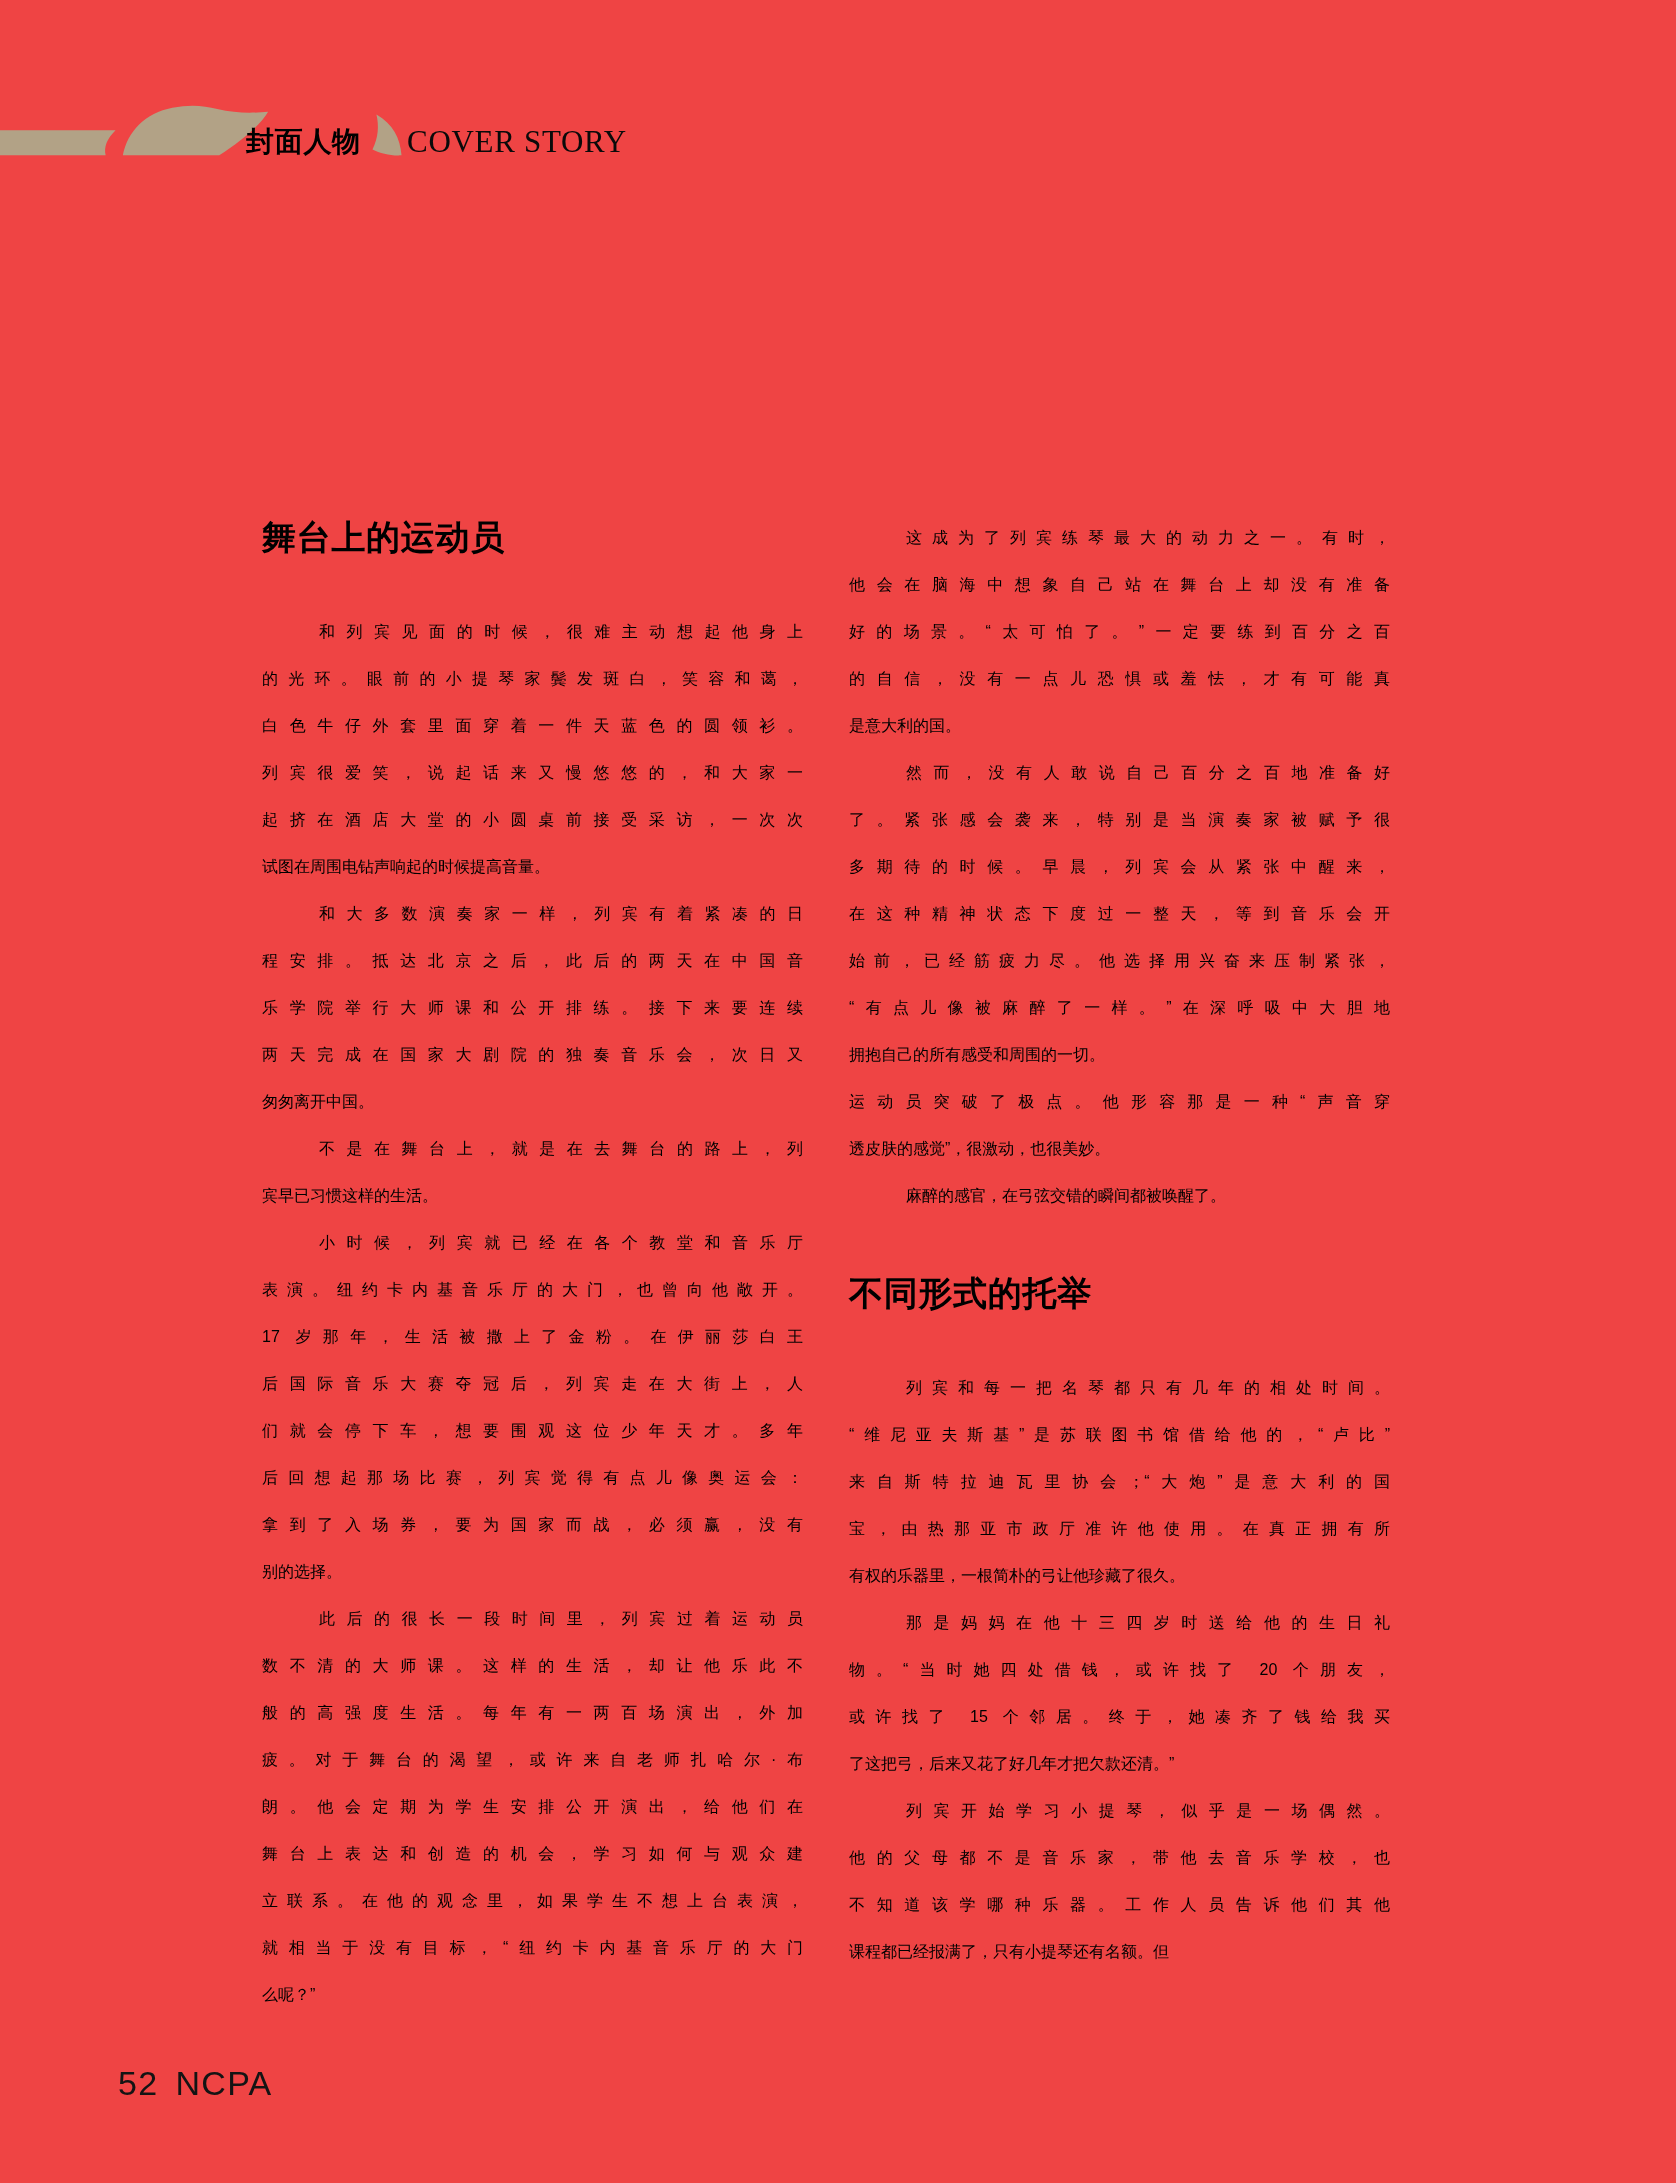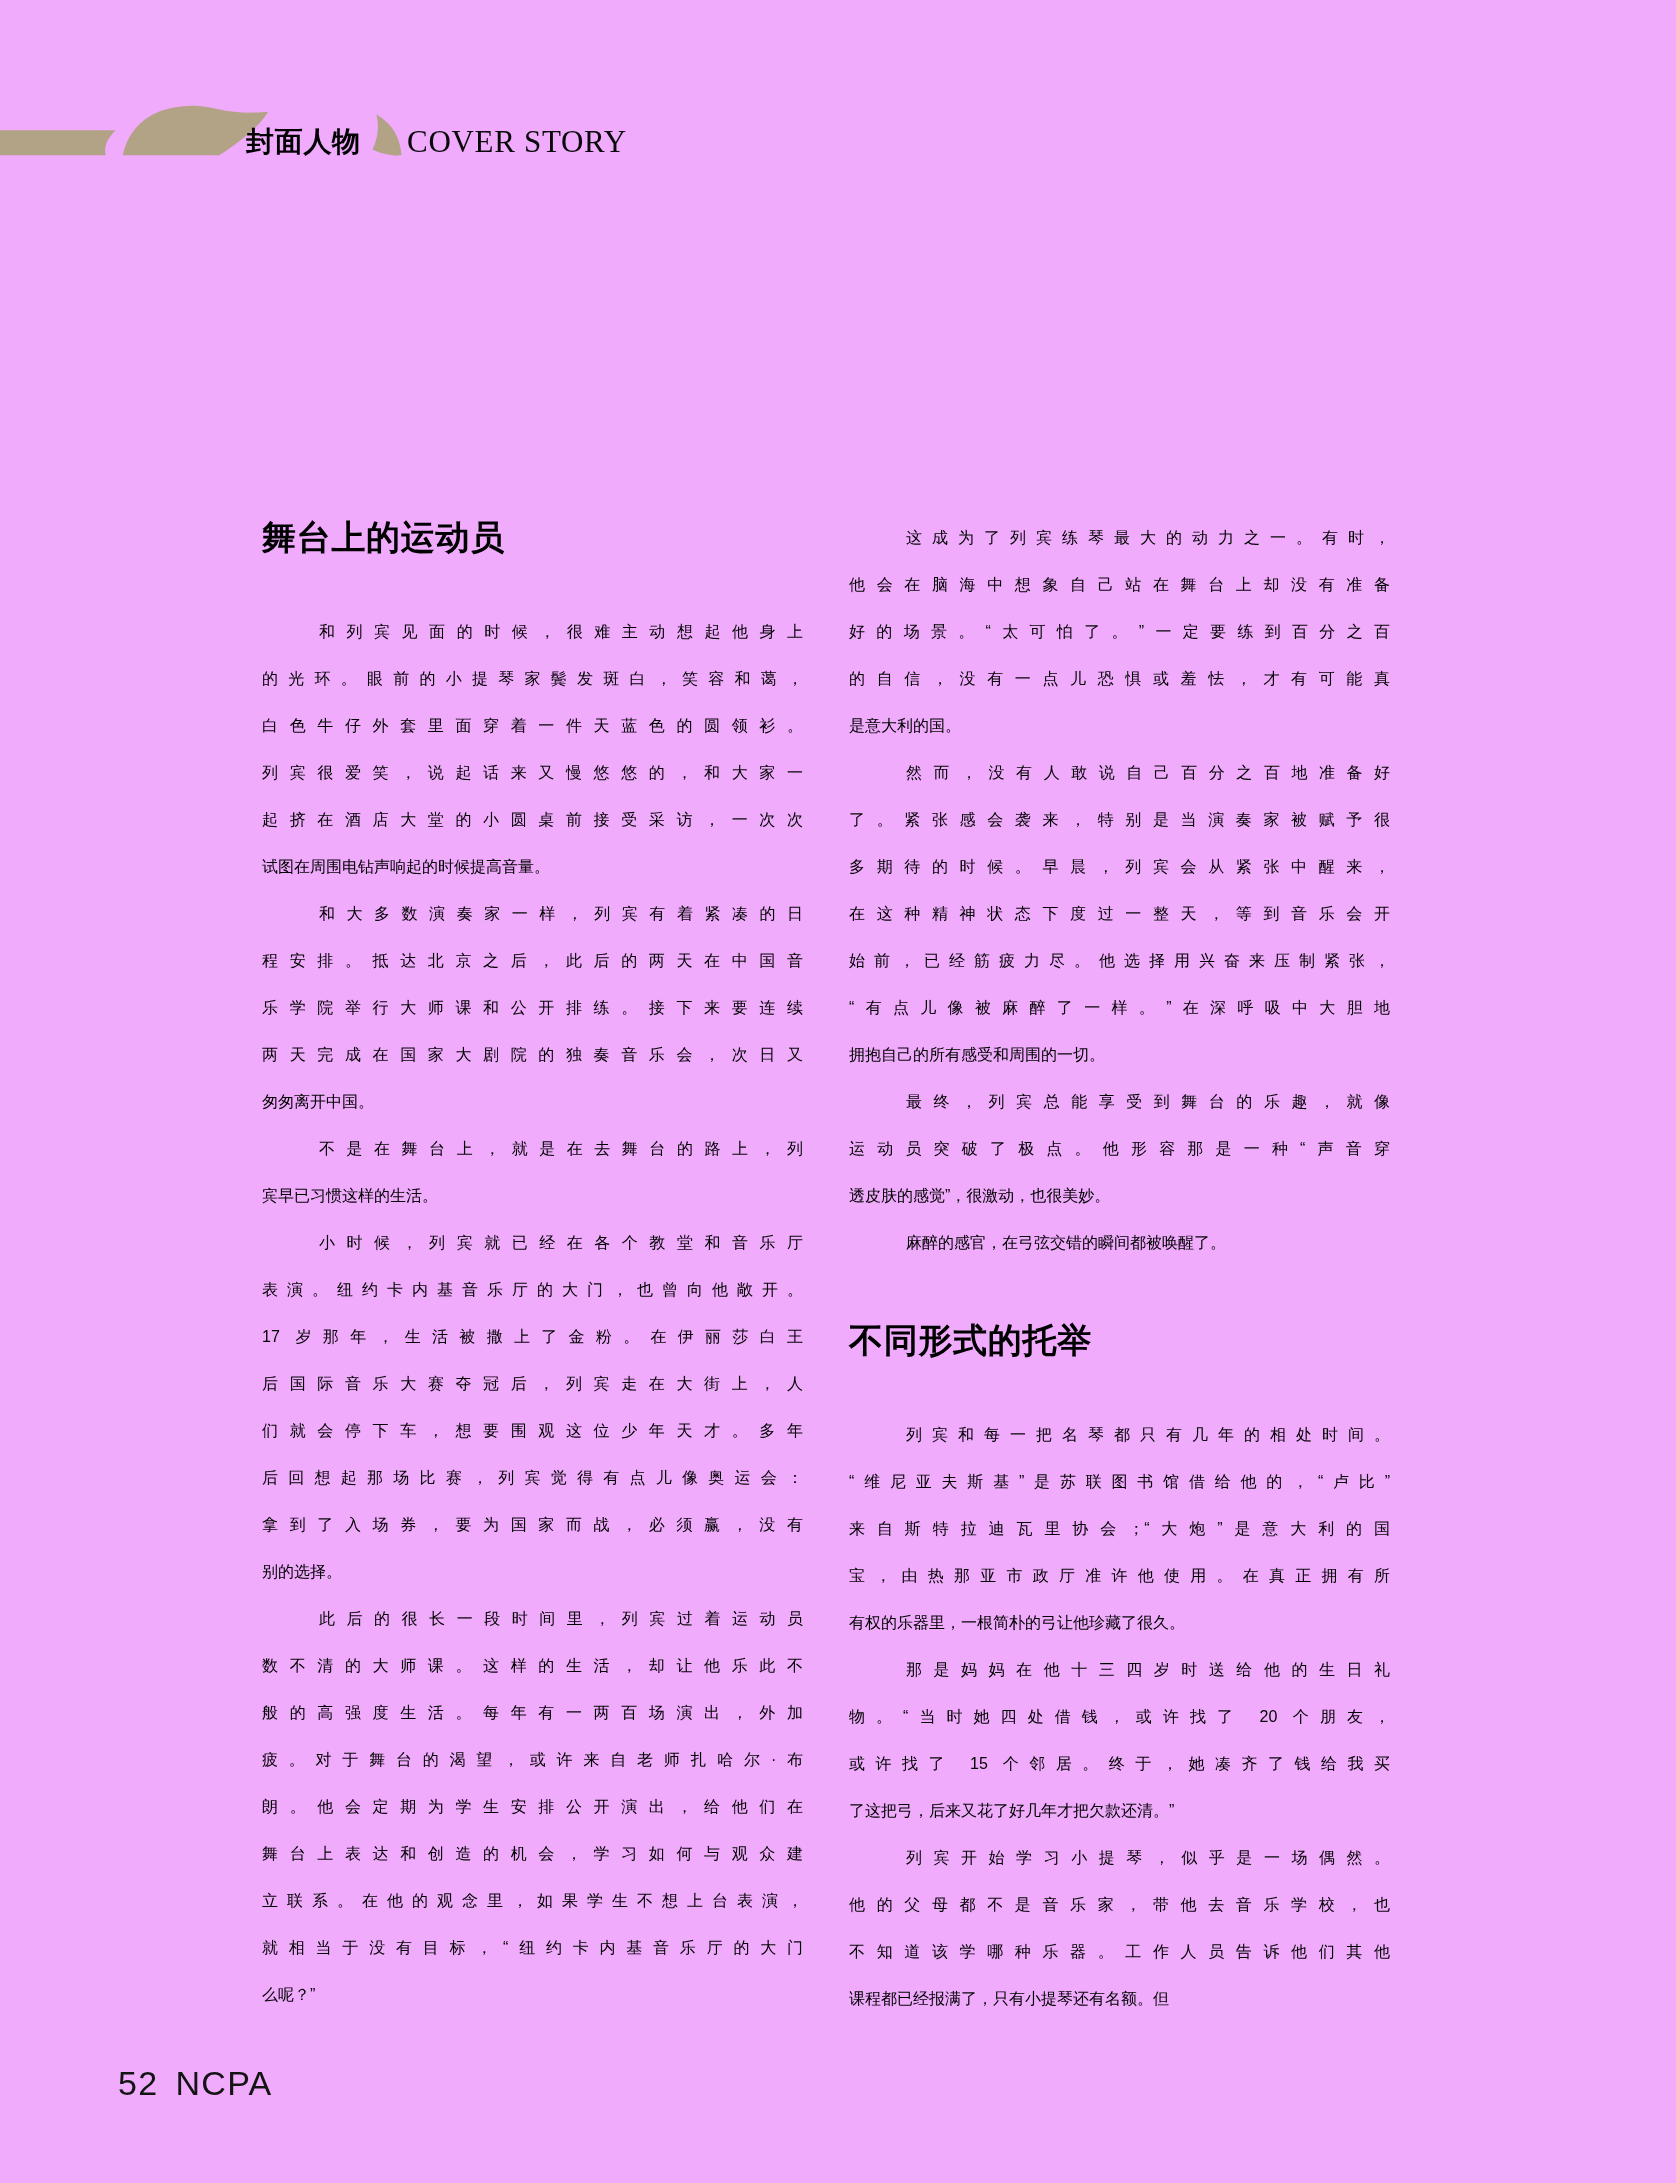--- a/index.html
+++ b/index.html
@@ -1,19 +1,19 @@
 <!DOCTYPE html>
 <html style="font-size:10.6px"><head>
 <meta charset="utf-8">
 <style>
   html,body { margin:0; padding:0; background:#e8e8e8; }
   .page {
     position:relative;
     width:1676px; height:2183px;
-    background:#f0abfc;
+    background:#ef4444;
     overflow:hidden;
     font-family:"Liberation Sans","DejaVu Sans",sans-serif;
     color:#000;
   }
   
   .header-band { position:absolute; left:0; top:0; width:792px; height:198px; }
   .swoosh { position:absolute; left:0; top:0; }
   .tag-zh {
     position:absolute; left:246px; top:127px;
     font-size:28px; font-weight:800; letter-spacing:0.7px;
@@ -109,21 +109,20 @@
       <div class="tline">好的场景。“太可怕了。”一定要练到百分之百</div>
       <div class="tline">的自信，没有一点儿恐惧或羞怯，才有可能真</div>
       <div class="tline end">是意大利的国。</div>
       <div class="tline indent">然而，没有人敢说自己百分之百地准备好</div>
       <div class="tline">了。紧张感会袭来，特别是当演奏家被赋予很</div>
       <div class="tline">多期待的时候。早晨，列宾会从紧张中醒来，</div>
       <div class="tline">在这种精神状态下度过一整天，等到音乐会开</div>
       <div class="tline">始前，已经筋疲力尽。他选择用兴奋来压制紧张，</div>
       <div class="tline">“有点儿像被麻醉了一样。”在深呼吸中大胆地</div>
       <div class="tline end">拥抱自己的所有感受和周围的一切。</div>
-      <div class="tline indent">最终，列宾总能享受到舞台的乐趣，就像</div>
       <div class="tline">运动员突破了极点。他形容那是一种“声音穿</div>
       <div class="tline end">透皮肤的感觉”，很激动，也很美妙。</div>
       <div class="tline indent end">麻醉的感官，在弓弦交错的瞬间都被唤醒了。</div>
       <div class="h2 mid">不同形式的托举</div>
       <div class="tline indent">列宾和每一把名琴都只有几年的相处时间。</div>
       <div class="tline">“维尼亚夫斯基”是苏联图书馆借给他的，“卢比”</div>
       <div class="tline">来自斯特拉迪瓦里协会；“大炮”是意大利的国</div>
       <div class="tline">宝，由热那亚市政厅准许他使用。在真正拥有所</div>
       <div class="tline end">有权的乐器里，一根简朴的弓让他珍藏了很久。</div>
       <div class="tline indent">那是妈妈在他十三四岁时送给他的生日礼</div>

